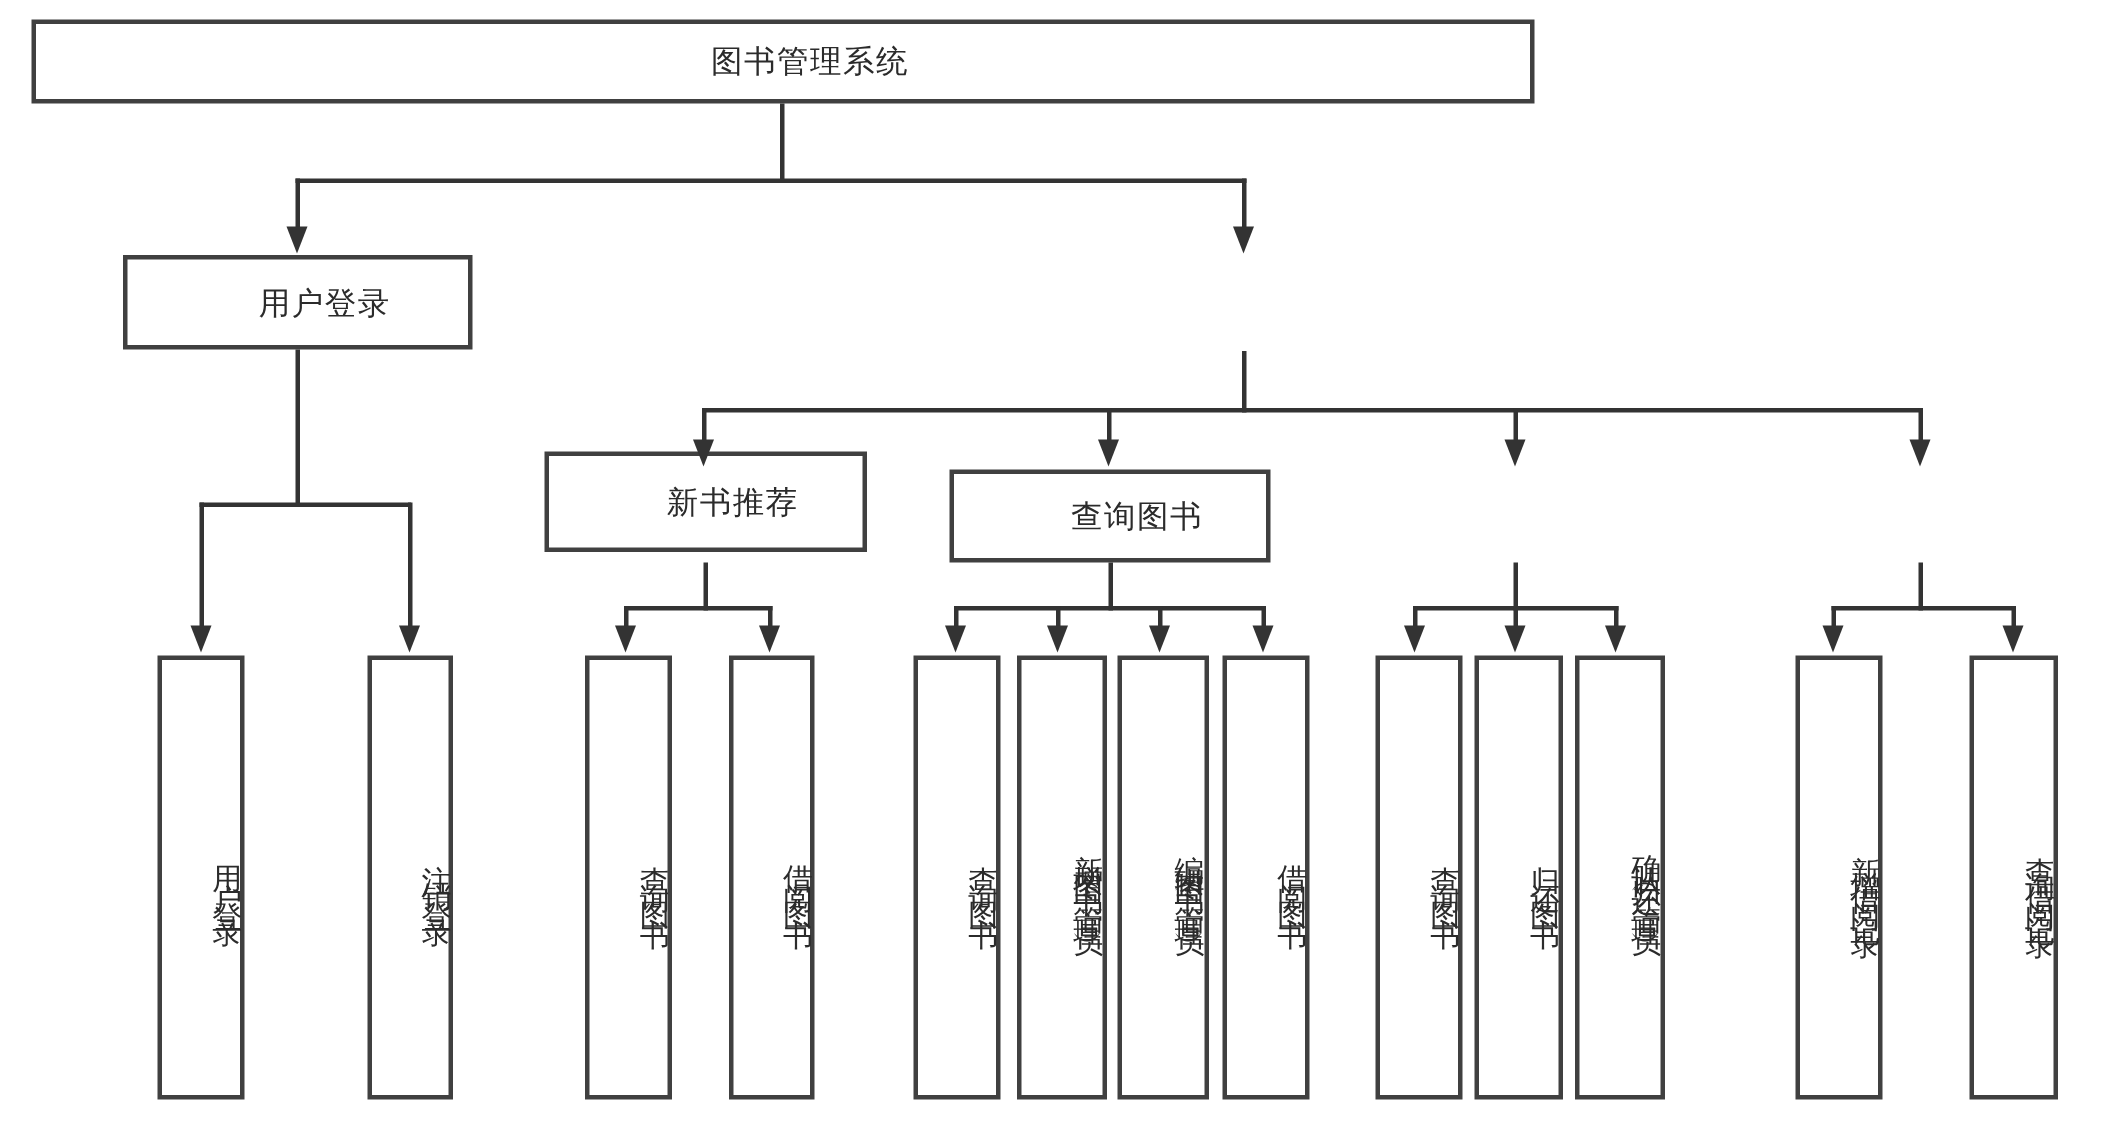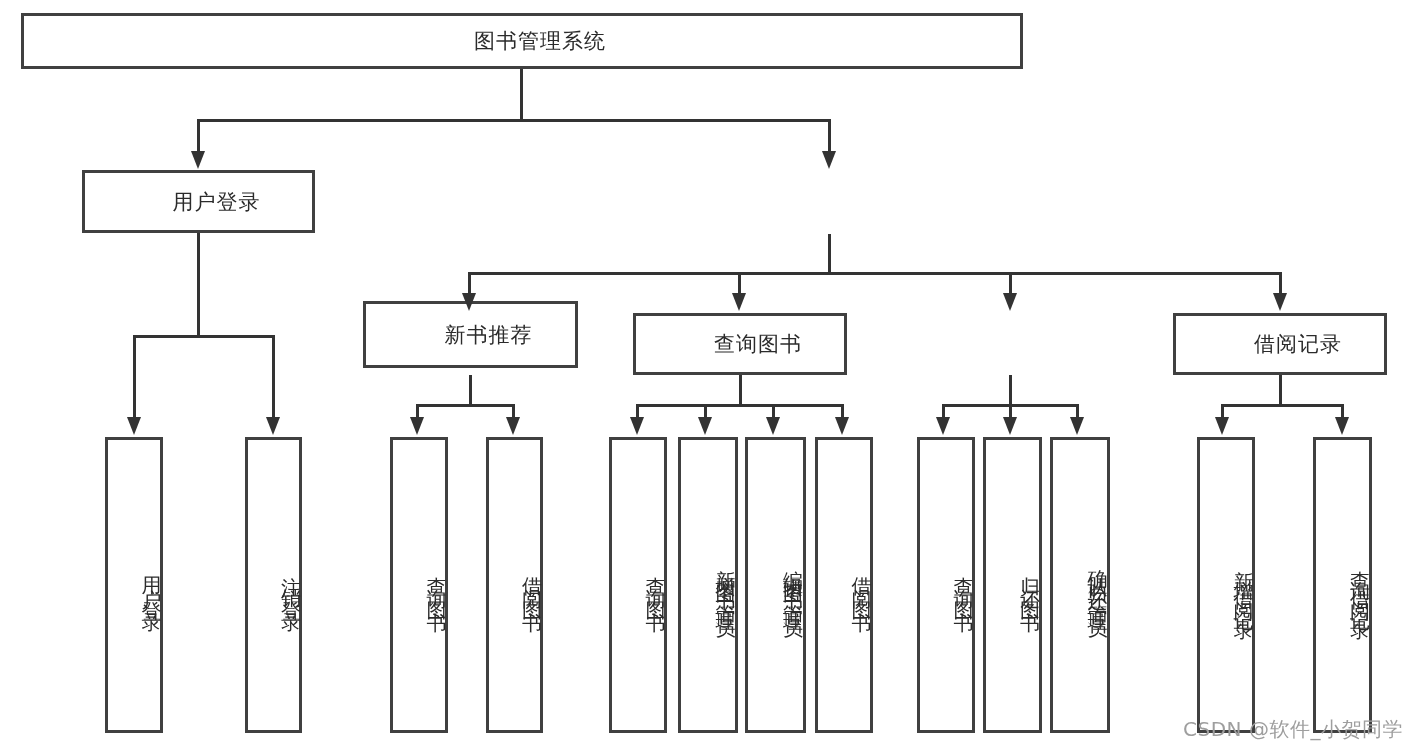--- a/index.html
+++ b/index.html
@@ -79,23 +79,20 @@
 
   <div class="node" style="left:82px;top:170px;width:233px;height:63px">
     <span class="lbl">用户登录</span>
   </div>
 
   <div class="node" style="left:363px;top:301px;width:215px;height:67px">
     <span class="lbl">新书推荐</span>
   </div>
   <div class="node" style="left:633px;top:313px;width:214px;height:62px">
     <span class="lbl">查询图书</span>
-  </div>
-  <div class="node" style="left:1173px;top:313px;width:214px;height:62px">
-    <span class="lbl">借阅记录</span>
   </div>
 
   <div class="node v" style="left:105px;top:437px;width:58px;height:296px">
     <span class="lbl">用户登录</span>
   </div>
   <div class="node v" style="left:245px;top:437px;width:57px;height:296px">
     <span class="lbl">注销登录</span>
   </div>
 
   <div class="node v" style="left:390px;top:437px;width:58px;height:296px">
@@ -187,15 +184,14 @@
   <div class="vline" style="left:1076px;top:404px;height:15px"></div>
   <div class="arrow" style="left:1070px;top:417px"></div>
 
   <div class="vline" style="left:1279px;top:375px;height:32px"></div>
   <div class="hline" style="left:1221px;top:404px;width:123px"></div>
   <div class="vline" style="left:1221px;top:404px;height:15px"></div>
   <div class="arrow" style="left:1215px;top:417px"></div>
   <div class="vline" style="left:1341px;top:404px;height:15px"></div>
   <div class="arrow" style="left:1335px;top:417px"></div>
 
-  <div class="watermark">CSDN @软件_小贺同学</div>
 
 </div>
 
 </body></html>

